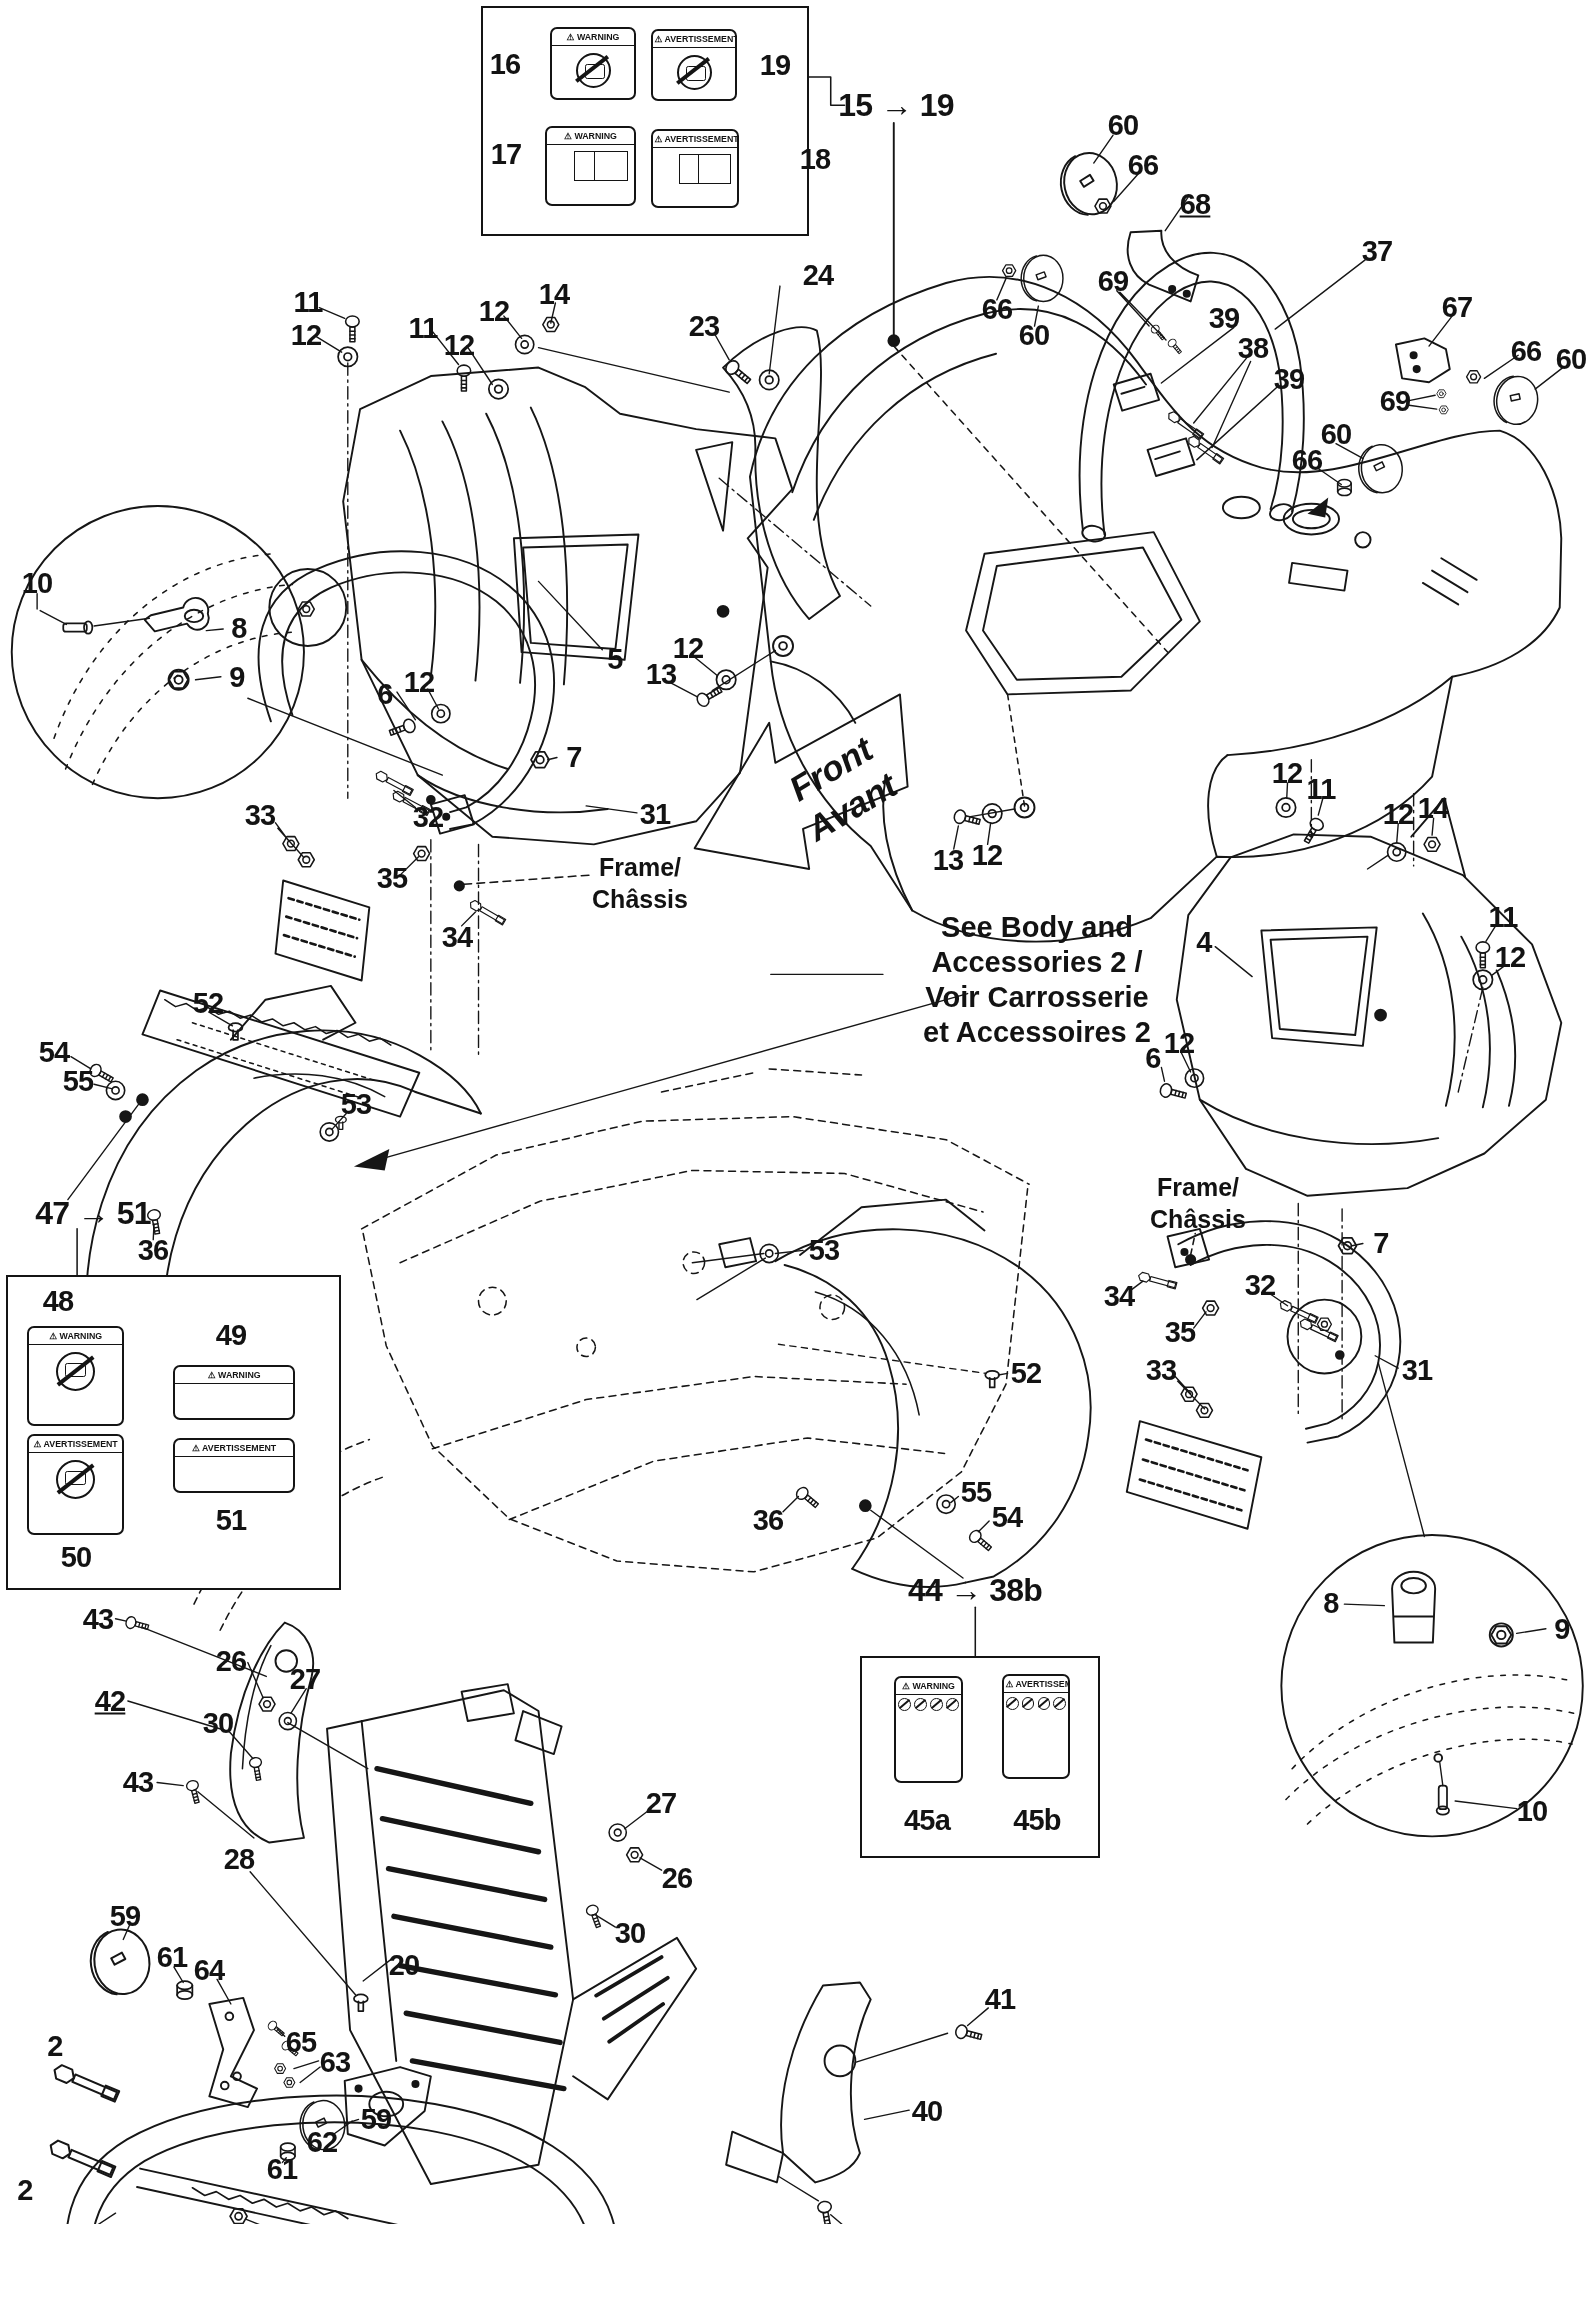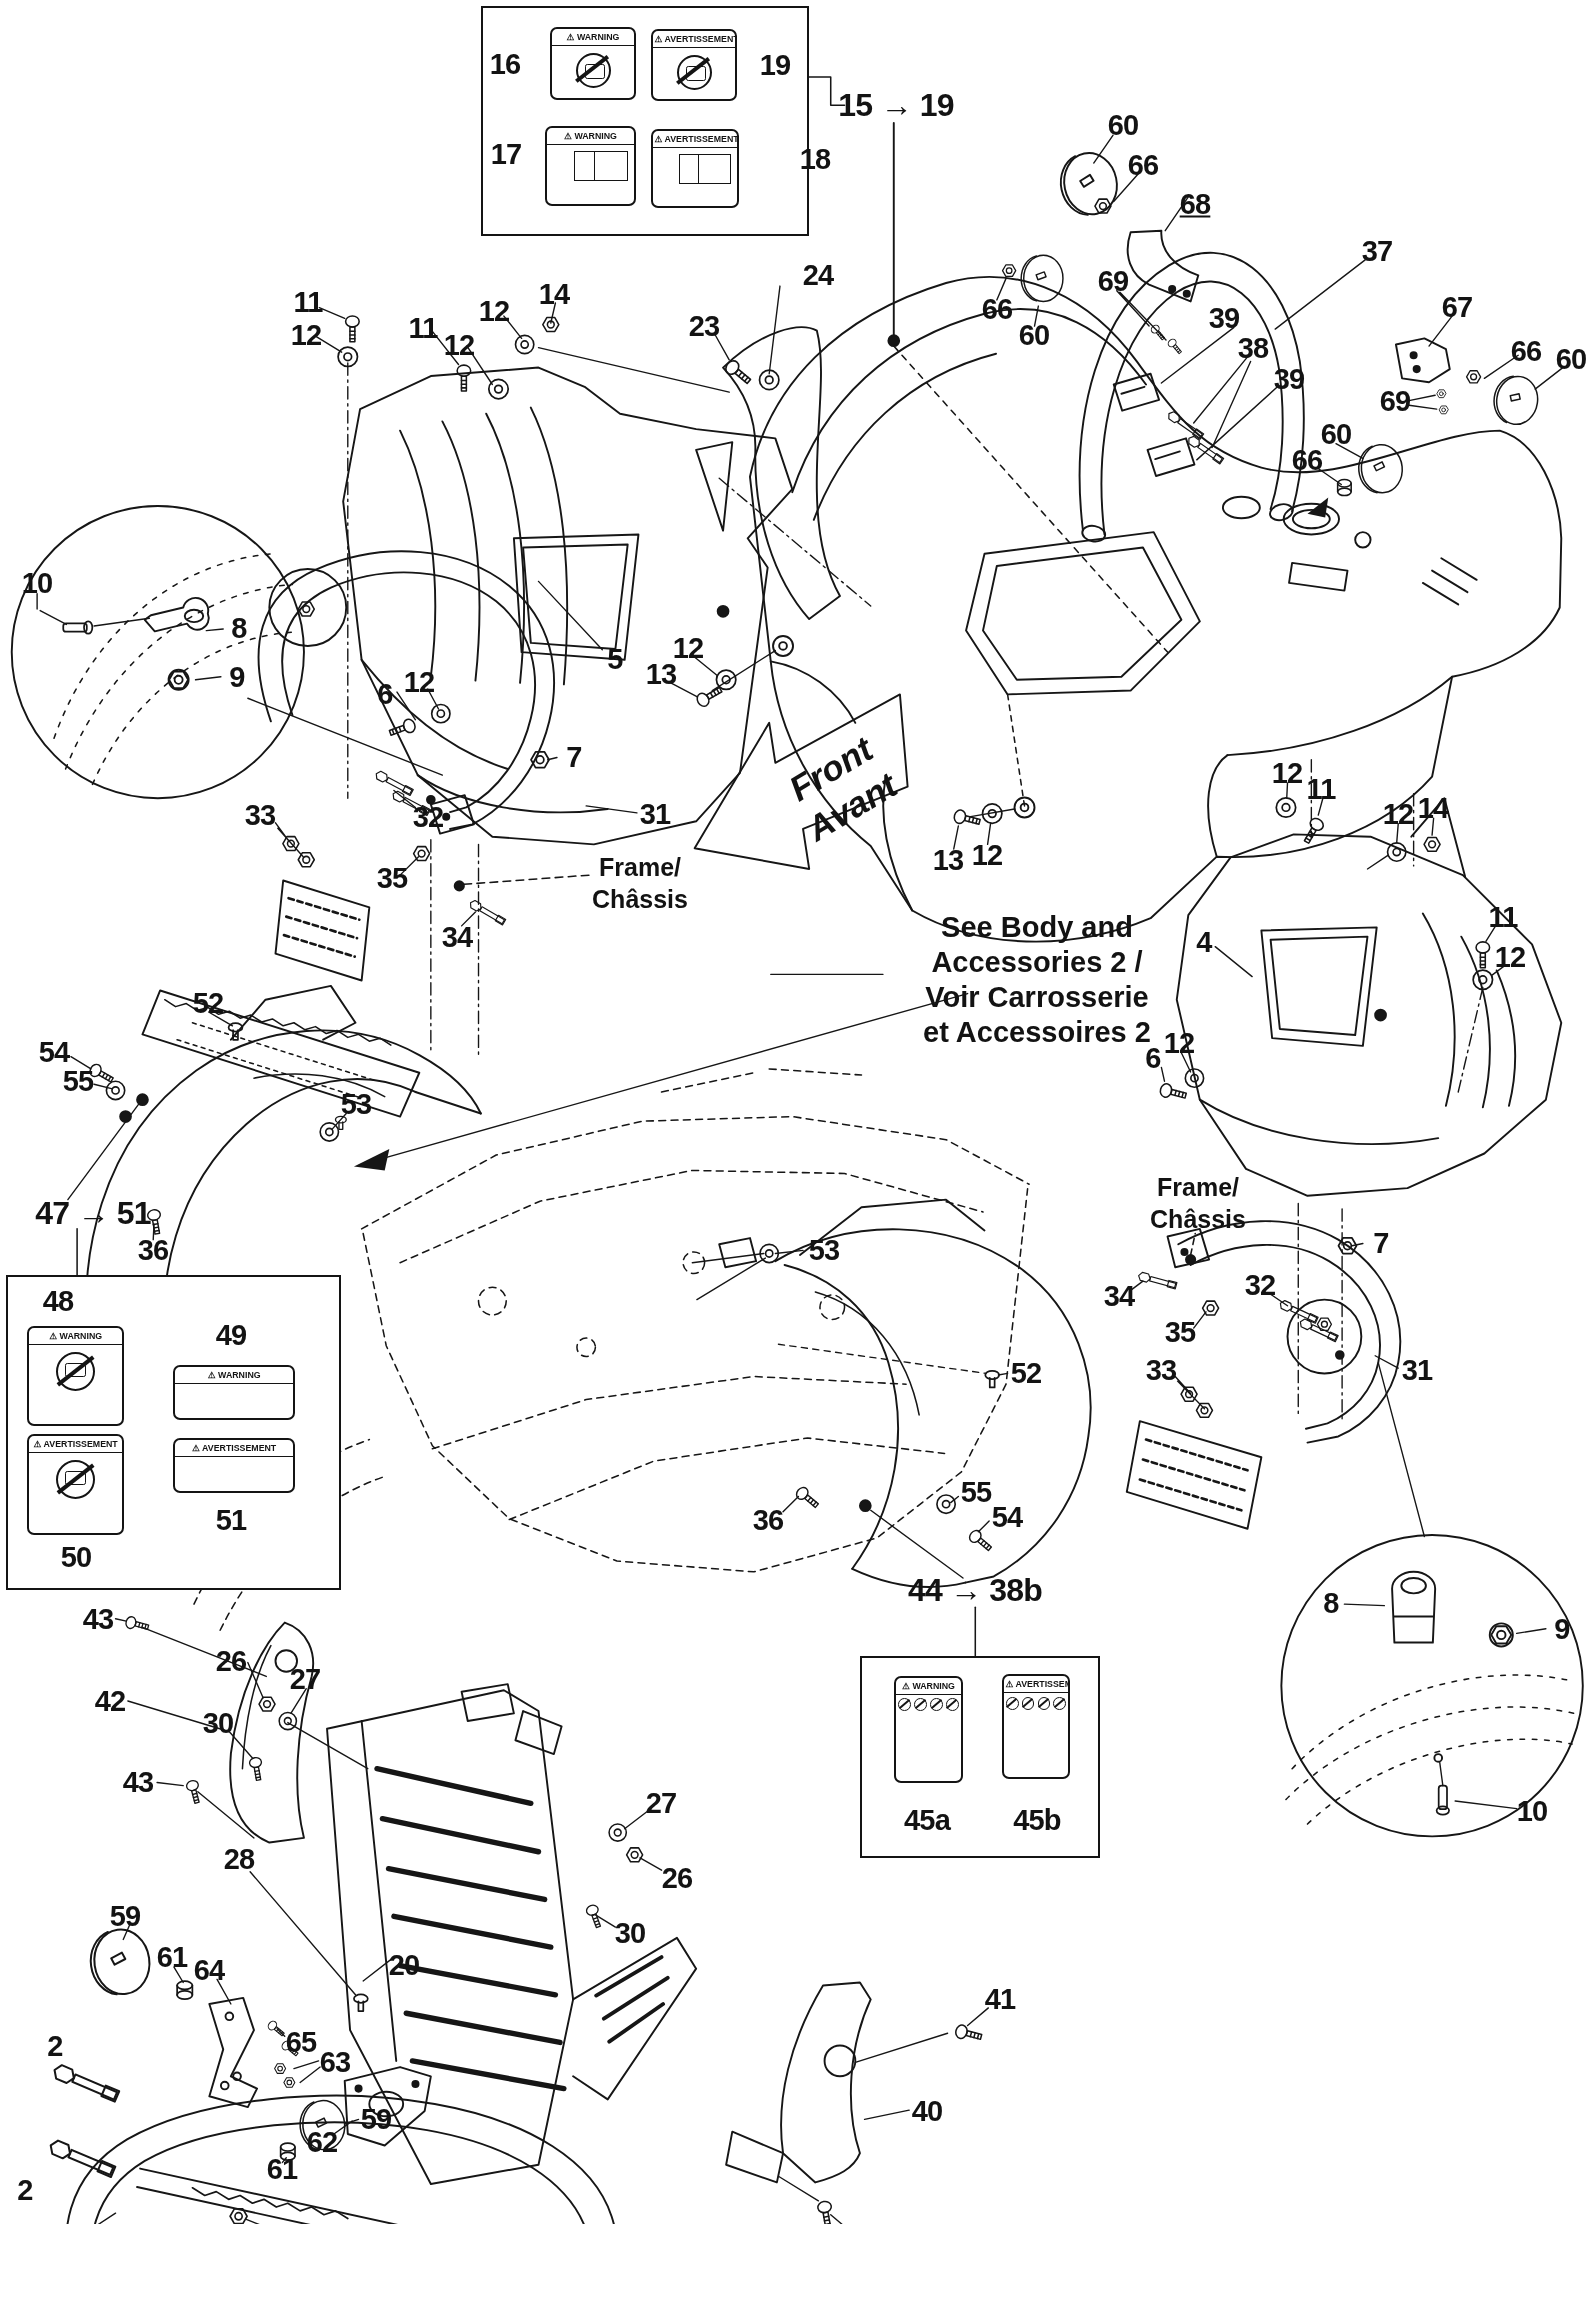--- a/index.html
+++ b/index.html
@@ -592,21 +592,21 @@
       <div class="callout" style="left: 975px; top: 1590px; font-size: 32px;">44 → 38b</div>
       <div class="callout" style="left: 927px; top: 1820px;">45a</div>
       <div class="callout" style="left: 1037px; top: 1820px;">45b</div>
       <div class="callout" style="left: 239px; top: 628px;">8</div>
       <div class="callout" style="left: 237px; top: 677px;">9</div>
       <div class="callout" style="left: 37px; top: 583px;">10</div>
       <div class="callout" style="left: 1331px; top: 1603px;">8</div>
       <div class="callout" style="left: 1562px; top: 1629px;">9</div>
       <div class="callout" style="left: 1532px; top: 1811px;">10</div>
       <div class="callout" style="left: 98px; top: 1619px;">43</div>
-      <div class="callout" style="left: 110px; top: 1701px;">42</div>
+      <div class="callout" style="left: 110px; top: 1701px; text-decoration: underline;">42</div>
       <div class="callout" style="left: 138px; top: 1782px;">43</div>
       <div class="callout" style="left: 231px; top: 1661px;">26</div>
       <div class="callout" style="left: 305px; top: 1679px;">27</div>
       <div class="callout" style="left: 218px; top: 1723px;">30</div>
       <div class="callout" style="left: 239px; top: 1859px;">28</div>
       <div class="callout" style="left: 404px; top: 1965px;">20</div>
       <div class="callout" style="left: 661px; top: 1803px;">27</div>
       <div class="callout" style="left: 677px; top: 1878px;">26</div>
       <div class="callout" style="left: 630px; top: 1933px;">30</div>
       <div class="callout" style="left: 125px; top: 1916px;">59</div>

